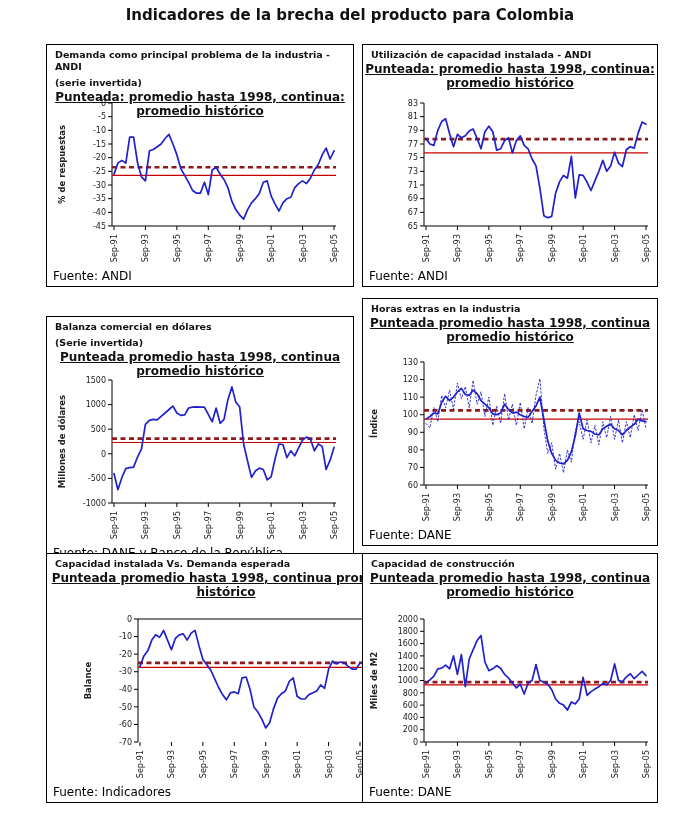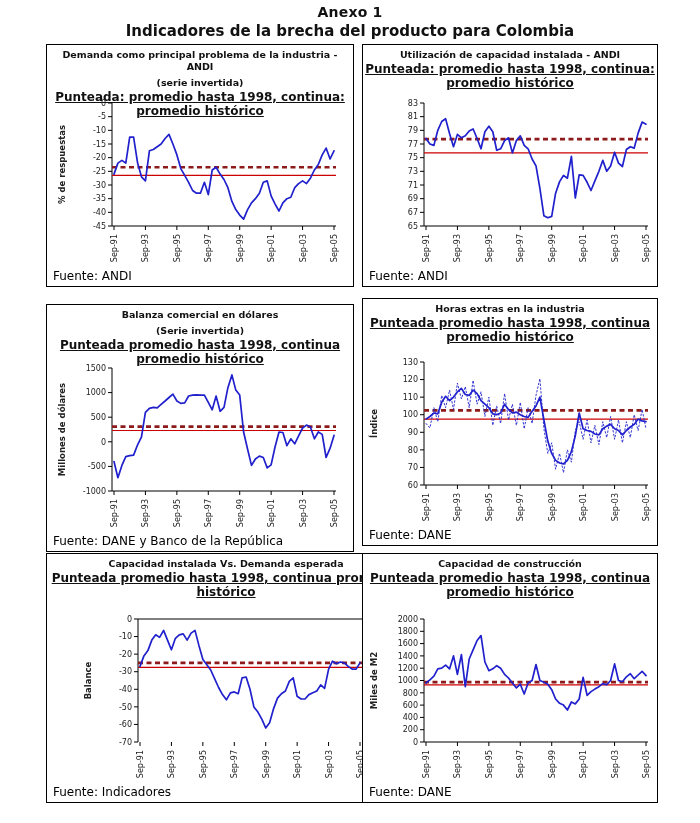--- a/index.html
+++ b/index.html
@@ -1,33 +1,32 @@
 <!DOCTYPE html>
 <html><head>
 <meta charset="utf-8">
 <style>
   html,body{margin:0;padding:0;background:#ffffff;}
   body{width:700px;height:823px;position:relative;font-family:"DejaVu Sans",sans-serif;color:#111;}
   .header{position:absolute;top:4px;left:0;width:700px;text-align:center;}
   .h1{font-size:14px;font-weight:bold;letter-spacing:.2px;}
   .h2{font-size:15px;font-weight:bold;margin-top:2px;}
   .panel{position:absolute;border:1.6px solid #000;background:#fff;box-sizing:border-box;}
-  .ctitle{font-size:9.5px;font-weight:bold;text-align:center;margin-top:4px;line-height:12px;padding:0 8px;}
+  .ctitle{font-size:9.5px;font-weight:bold;text-align:left;margin-top:4px;line-height:12px;padding:0 8px;}
   .ctitle:empty{display:none;margin:0;}
   .csub{font-size:12px;font-weight:bold;text-align:center;text-decoration:underline;margin-top:1px;}
   .plot{position:absolute;left:3px;right:3px;bottom:16px;}
   .plot svg{display:block;margin:0 auto;}
   .plot text{font-family:"DejaVu Sans",sans-serif;fill:#222;}
   .fuente{position:absolute;left:6px;bottom:3px;font-size:12px;color:#000;}
 </style>
 </head>
 <body>
 
 <div class="header">
-  <div class="h1">Anexo 1</div>
   <div class="h2">Indicadores de la brecha del producto para Colombia</div>
 </div>
 
 <div class="panel" style="left:46px;top:44px;width:308px;height:243px">
   <div class="ctitle">Demanda como principal problema de la industria - ANDI</div>
   <div class="ctitle">(serie invertida)</div>
   <div class="csub">Punteada: promedio hasta 1998, continua: promedio histórico</div>
   <div class="plot">
       <svg width="292" height="174" viewBox="0 0 292 174">
         <line x1="58" y1="7" x2="58" y2="130" stroke="#000000" stroke-width="1"></line>
@@ -122,21 +121,21 @@
         <line x1="280" y1="130" x2="280" y2="134" stroke="#000000" stroke-width="1"></line>
         <text x="0" y="0" text-anchor="end" font-size="8" transform="translate(283 138) rotate(-90)">Sep-05</text>
         <line x1="58" y1="56.88333333333331" x2="282" y2="56.88333333333331" stroke="#CC0000" stroke-width="1.2"></line>
         <line x1="58" y1="43.21666666666665" x2="282" y2="43.21666666666665" stroke="#8E1B1B" stroke-width="2.7" stroke-dasharray="5 3.5"></line>
         <polyline points="60.0,42.5 63.9,48.0 67.9,49.4 71.8,34.3 75.7,25.5 79.6,22.7 83.6,37.8 87.5,50.7 91.4,38.4 95.4,41.8 99.3,39.8 103.2,35.0 107.1,33.0 111.1,42.5 115.0,52.8 118.9,35.7 122.9,30.2 126.8,35.7 130.7,54.2 134.6,52.8 138.6,44.6 142.5,41.8 146.4,56.9 150.4,44.6 154.3,39.8 158.2,49.4 162.1,52.8 166.1,63.0 170.0,69.9 173.9,92.4 177.9,119.8 181.8,121.8 185.7,120.4 189.6,97.2 193.6,85.6 197.5,79.4 201.4,82.2 205.4,60.3 209.3,102.0 213.2,78.8 217.1,79.4 221.1,86.3 225.0,94.5 228.9,84.9 232.9,75.3 236.8,64.4 240.7,75.3 244.6,69.9 248.6,56.2 252.5,67.1 256.4,70.5 260.4,53.5 264.3,50.7 268.2,52.1 272.1,37.1 276.1,26.1 280.0,28.2" fill="none" stroke="#2020CC" stroke-width="1.7" stroke-linejoin="round" stroke-linecap="round"></polyline>
       </svg>
     </div>
   <div class="fuente">Fuente: ANDI</div>
 </div>
 
-<div class="panel" style="left:46px;top:304px;width:308px;height:248px">
+<div class="panel" style="left:46px;top:316px;width:308px;height:248px">
   <div class="ctitle">Balanza comercial en dólares</div>
   <div class="ctitle">(Serie invertida)</div>
   <div class="csub">Punteada promedio hasta 1998, continua promedio histórico</div>
   <div class="plot">
       <svg width="292" height="174" viewBox="0 0 292 174">
         <line x1="58" y1="7" x2="58" y2="130" stroke="#000000" stroke-width="1"></line>
         <line x1="54" y1="7" x2="58" y2="7" stroke="#000000" stroke-width="1"></line>
         <text x="52" y="9.7" text-anchor="end" font-size="8">1500</text>
         <line x1="54" y1="31.6" x2="58" y2="31.6" stroke="#000000" stroke-width="1"></line>
         <text x="52" y="34.300000000000004" text-anchor="end" font-size="8">1000</text>

